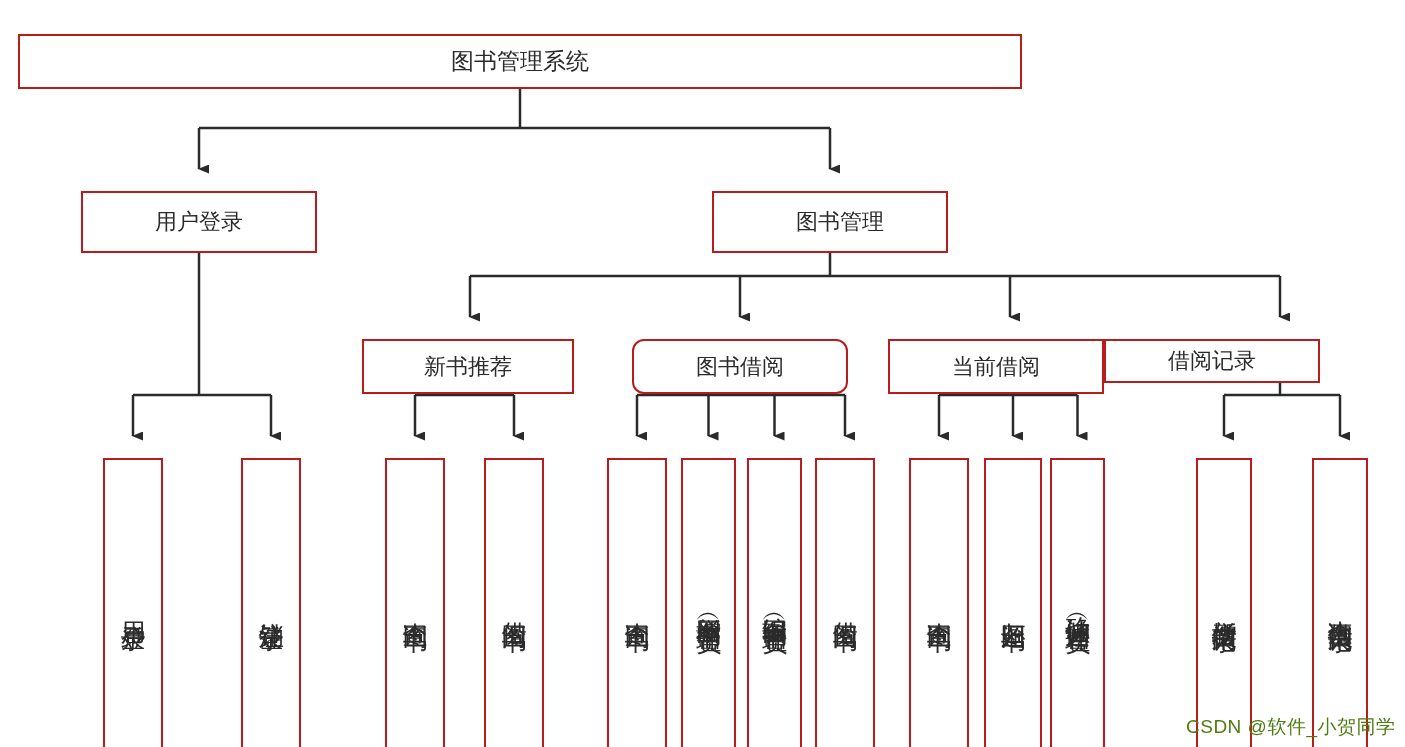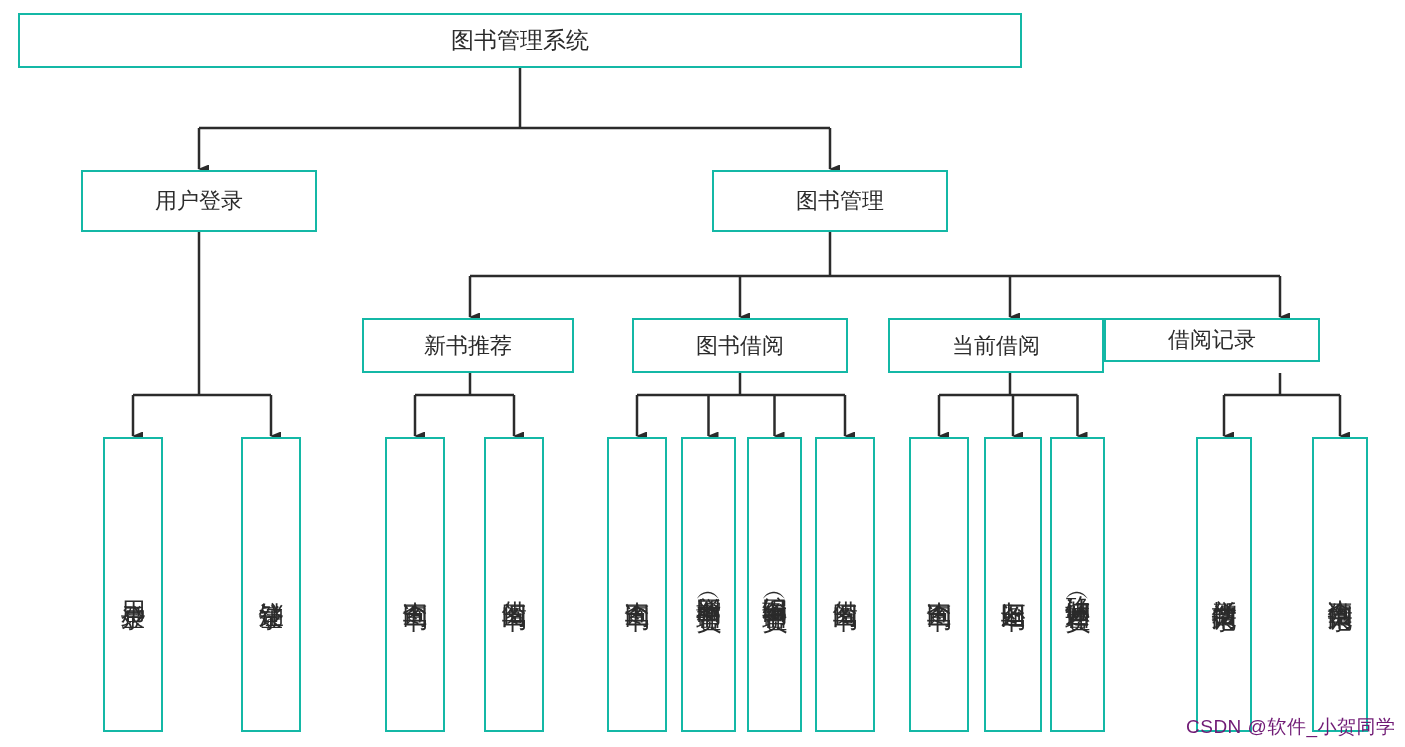--- a/index.html
+++ b/index.html
@@ -23,27 +23,28 @@
     left: 0;
     top: 0;
     width: 1405px;
     height: 747px;
     pointer-events: none;
   }
   .node {
     position: absolute;
     box-sizing: border-box;
     background: #ffffff;
-    border: 2px solid #14b8a6;
+    border: 2px solid #b91c1c;
     display: flex;
     align-items: center;
     justify-content: center;
     color: #2b2b2b;
     line-height: 1.25;
     text-align: right;
+    margin-top: 21px;
   }
   .node.h {
     font-size: 22px;
   }
   .node.root {
     font-size: 23px;
   }
   .node.v {
     writing-mode: vertical-rl;
     text-orientation: upright;
@@ -55,21 +56,21 @@
     justify-content: center;
   }
   .node .label {
     display: block;
   }
   .watermark {
     position: absolute;
     left: 1186px;
     top: 714px;
     font-size: 19px;
-    color: #701a75;
+    color: #4d7c0f;
     letter-spacing: 0.5px;
     white-space: nowrap;
     font-family: "Liberation Sans", "DejaVu Sans", sans-serif;
   }
 </style>
 </head>
 <body>
 
 <div id="diagram">
   <svg class="edges" viewBox="0 0 1405 747">
@@ -120,21 +121,21 @@
       </div>
       <div class="node h" style="left: 81px; top: 170px; width: 236px; height: 62px;">
         <span class="label">用户登录</span>
       </div>
       <div class="node h" style="left: 712px; top: 170px; width: 236px; height: 62px; padding-left: 20px;">
         <span class="label">图书管理</span>
       </div>
       <div class="node h" style="left: 362px; top: 318px; width: 212px; height: 55px;">
         <span class="label">新书推荐</span>
       </div>
-      <div class="node h" style="left: 632px; top: 318px; width: 216px; height: 55px;">
+      <div class="node h" style="left: 632px; top: 318px; width: 216px; height: 55px; border-radius: 12px;">
         <span class="label">图书借阅</span>
       </div>
       <div class="node h" style="left: 888px; top: 318px; width: 216px; height: 55px;">
         <span class="label">当前借阅</span>
       </div>
       <div class="node h" style="left: 1104px; top: 318px; width: 216px; height: 44px;">
         <span class="label">借阅记录</span>
       </div>
       <div class="node v" style="left: 103px; top: 437px; width: 60px; height: 295px;">
         <span class="label">用户登录</span>

